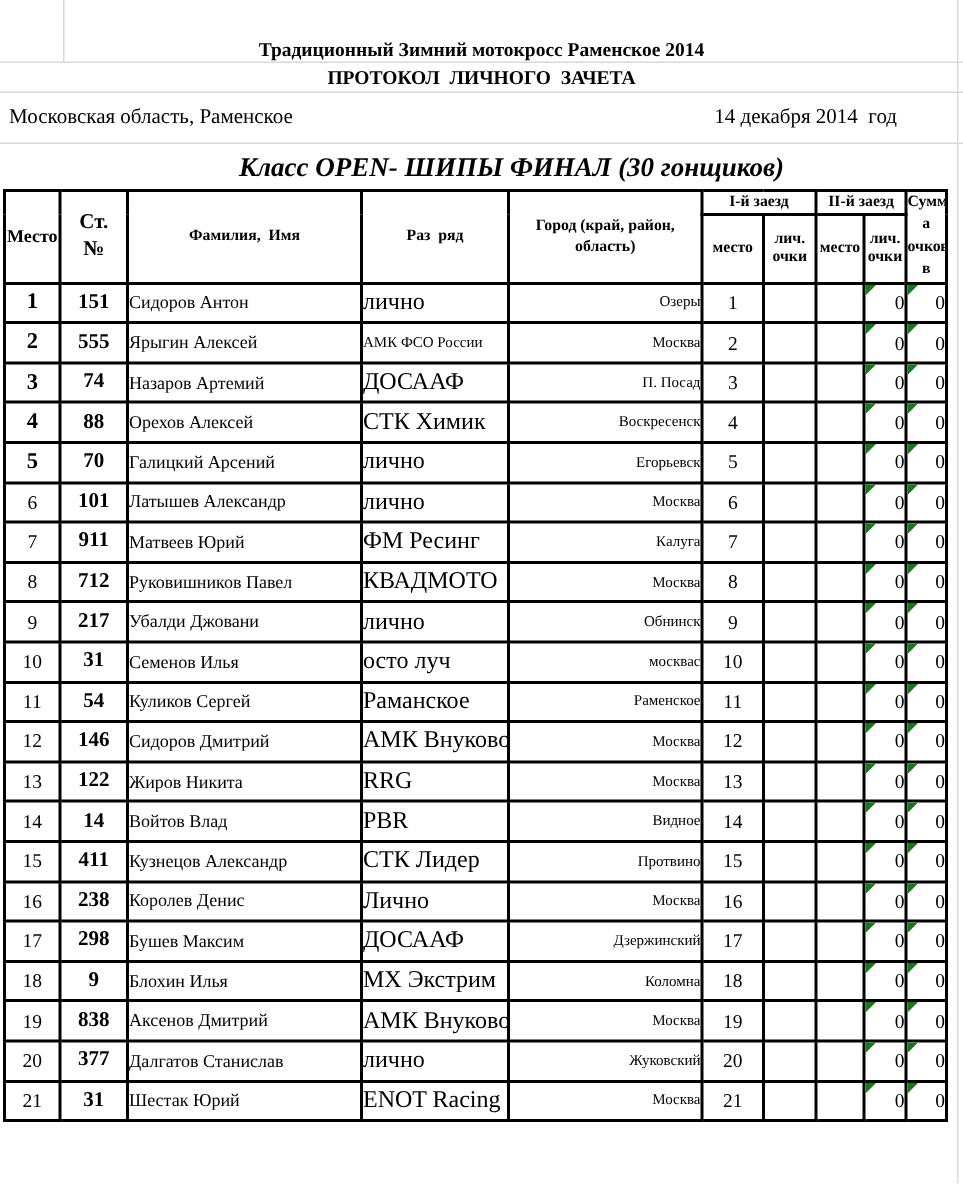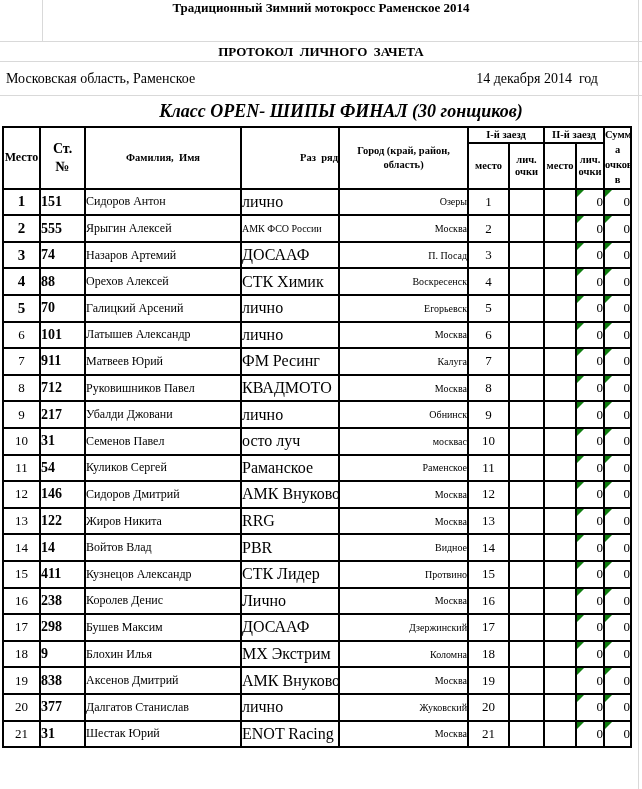--- a/index.html
+++ b/index.html
@@ -12,21 +12,21 @@
     position:relative;
     width:642px;height:789px;
     background:#fff;
     overflow:hidden;
     font-family:"Liberation Serif","DejaVu Serif",serif;
     color:#000;
   }
   
   .top-row{position:relative;box-sizing:border-box;width:642px;}
   .r-title{height:42px;border-bottom:1px solid var(--grid-gray);
-    display:flex;align-items:flex-start;justify-content:center;
+    display:flex;align-items:flex-end;justify-content:center;
     font-weight:bold;font-size:13px;}
   .r-protocol{height:20px;border-bottom:1px solid var(--grid-gray);
     display:flex;align-items:center;justify-content:center;
     font-weight:bold;font-size:13px;white-space:pre;}
   .r-place-date{height:34px;border-bottom:1px solid var(--grid-gray);
     display:flex;align-items:center;justify-content:space-between;
     font-size:14px;}
   .r-place-date .loc{margin-left:6px;}
   .r-place-date .date{margin-right:44px;white-space:pre;}
   .r-class{height:30px;display:flex;align-items:center;justify-content:center;
@@ -44,30 +44,30 @@
     border:2px solid var(--line-black);
     overflow:hidden;
     vertical-align:middle;
     position:relative;
     padding:0;
   }
   thead th{font-weight:bold;text-align:center;}
   .h-place{font-size:12px;}
   .h-num{font-size:14px;white-space:pre-line;line-height:1.25;margin-top:44px;}
   .h-name{font-size:10.5px;white-space:pre;}
-  .h-cat{font-size:10.5px;text-align:right;padding-left:4px;white-space:pre;}
+  .h-cat{font-size:10.5px;text-align:center;padding-left:4px;white-space:pre;}
   .h-city{font-size:10.5px;line-height:1.3;padding:0 6px;}
   .h-heat{font-size:10.5px;height:14px;}
   .h-sub{font-size:10.5px;white-space:pre-line;line-height:1.15;height:41px;}
   .h-total{font-size:10.5px;white-space:pre-line;line-height:1.42;
     vertical-align:top;padding-top:1px;}
   tbody td{height:26.6px;font-size:13px;}
   .c-place{text-align:center;font-size:13px;}
   tr.top5 .c-place{font-weight:bold;font-size:15px;}
-  .c-num{font-weight:bold;font-size:14px;}
+  .c-num{text-align:center;font-weight:bold;font-size:14px;}
   .c-name{text-align:left;padding-left:4px;font-size:12px;white-space:nowrap;}
   .c-team{text-align:left;padding-left:3px;font-size:16px;white-space:nowrap;}
   .c-team.small{font-size:10px;}
   .c-city{text-align:right;padding-left:4px;font-size:10px;white-space:nowrap;}
   .c-center{text-align:center;}
   .c-zero{text-align:right;padding-right:6px;}
   td.flag::before{
     content:"";position:absolute;top:0;left:0;
     border-top:7px solid var(--tri-green);
     border-right:7px solid transparent;
@@ -241,21 +241,21 @@
           <td class="c-city">Обнинск</td>
           <td class="c-center">9</td>
           <td class="c-center"></td>
           <td class="c-center"></td>
           <td class="c-zero flag">0</td>
           <td class="c-zero flag">0</td>
         </tr>
         <tr>
           <td class="c-place">10</td>
           <td class="c-num">31</td>
-          <td class="c-name">Семенов Павел</td>
+          <td class="c-name">Семенов Илья</td>
           <td class="c-team">осто луч</td>
           <td class="c-city">москвас</td>
           <td class="c-center">10</td>
           <td class="c-center"></td>
           <td class="c-center"></td>
           <td class="c-zero flag">0</td>
           <td class="c-zero flag">0</td>
         </tr>
         <tr>
           <td class="c-place">11</td>

